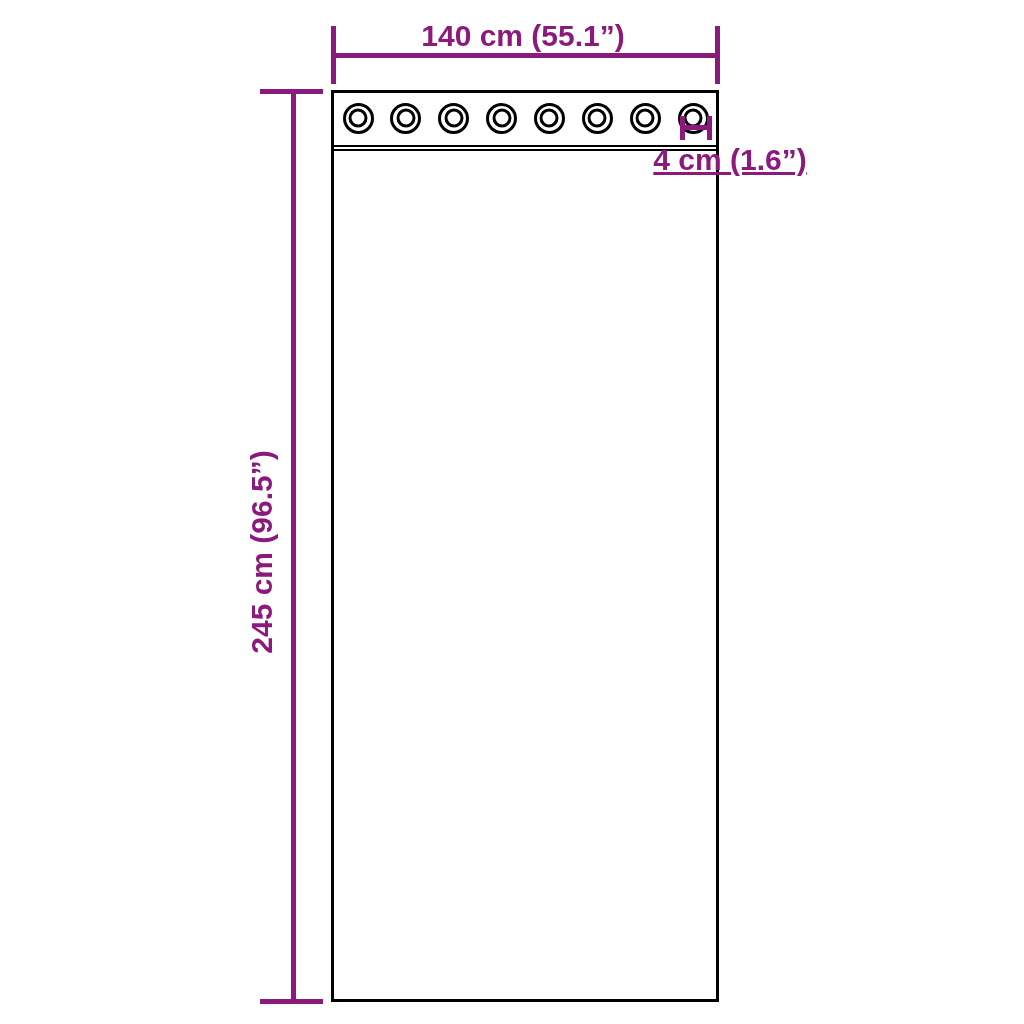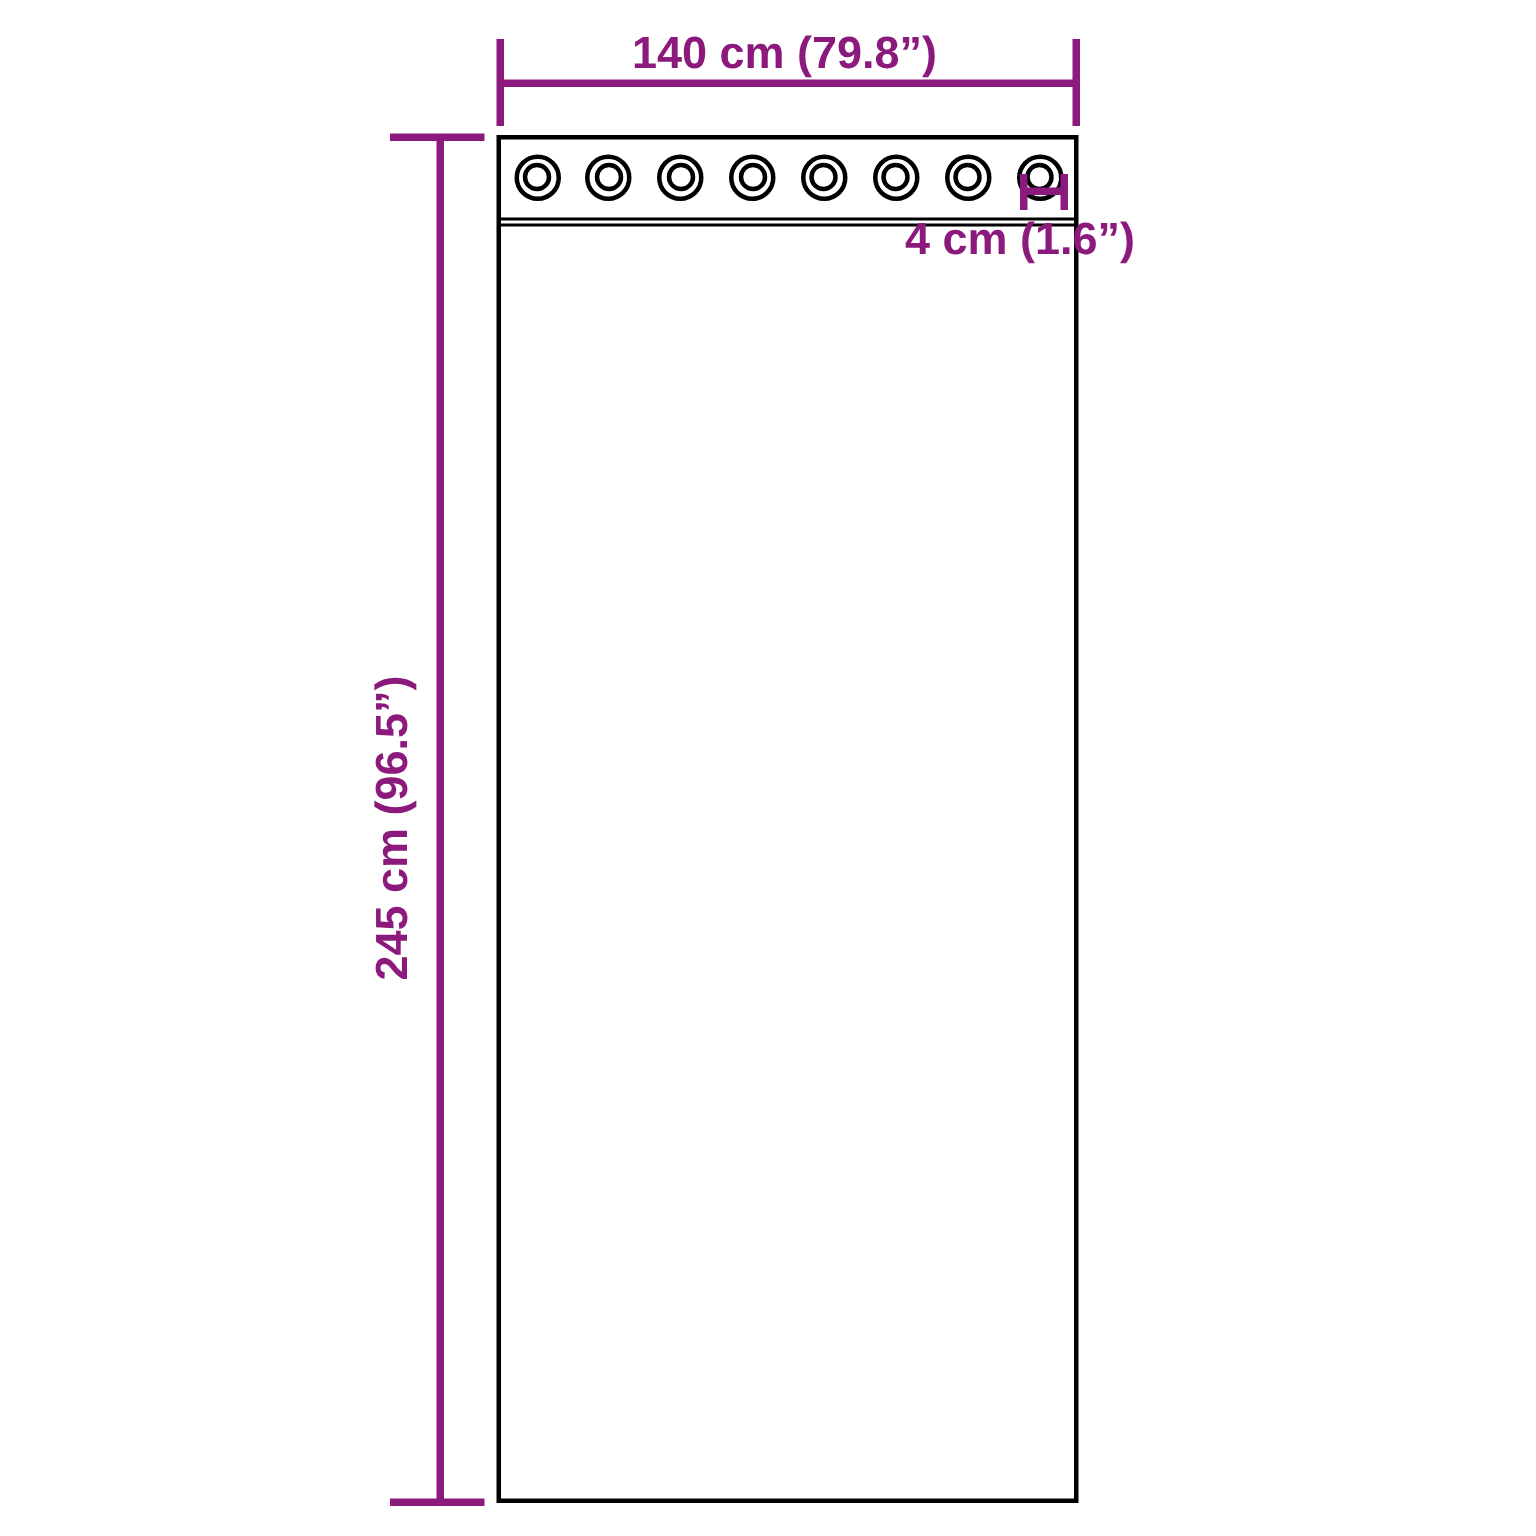--- a/index.html
+++ b/index.html
@@ -98,25 +98,25 @@
         <div class="inner"></div>
       </div>
       <div class="grommet" style="left: 677.52px; top: 102.5px;">
         <div class="inner"></div>
       </div>
     </div>
 
   <div class="dim w-line"></div>
   <div class="dim w-tick-left"></div>
   <div class="dim w-tick-right"></div>
-  <div class="dim-label" style="left:523px;top:36px;">140 cm (79.8”)</div>
+  <div class="dim-label" style="left:523px;top:36px;">140 cm (55.1”)</div>
 
   <div class="dim h-line"></div>
   <div class="dim h-tick-top"></div>
   <div class="dim h-tick-bottom"></div>
   <div class="dim-label vertical" style="left:262px;top:552px;">245 cm (96.5”)</div>
 
   <div class="dim g-bar-left"></div>
   <div class="dim g-bar-right"></div>
   <div class="dim g-connector"></div>
-  <div class="dim-label" style="left:680px;top:160px;">4 cm (1.6”)</div>
+  <div class="dim-label" style="left:730px;top:160px;text-decoration:underline;">4 cm (1.6”)</div>
 
 </div>
 
 </body></html>

